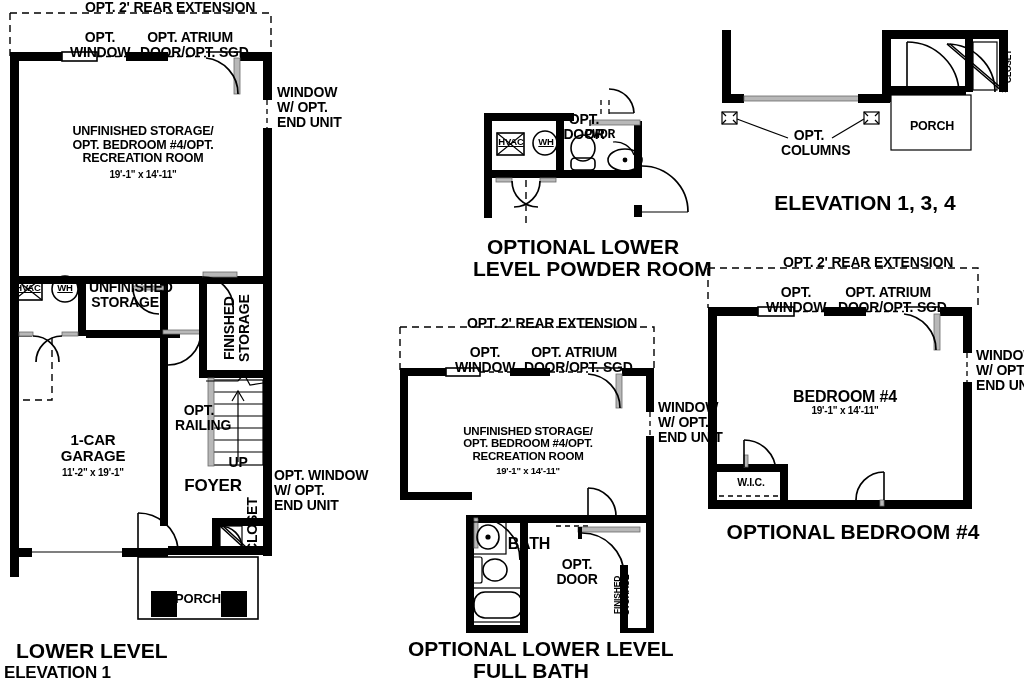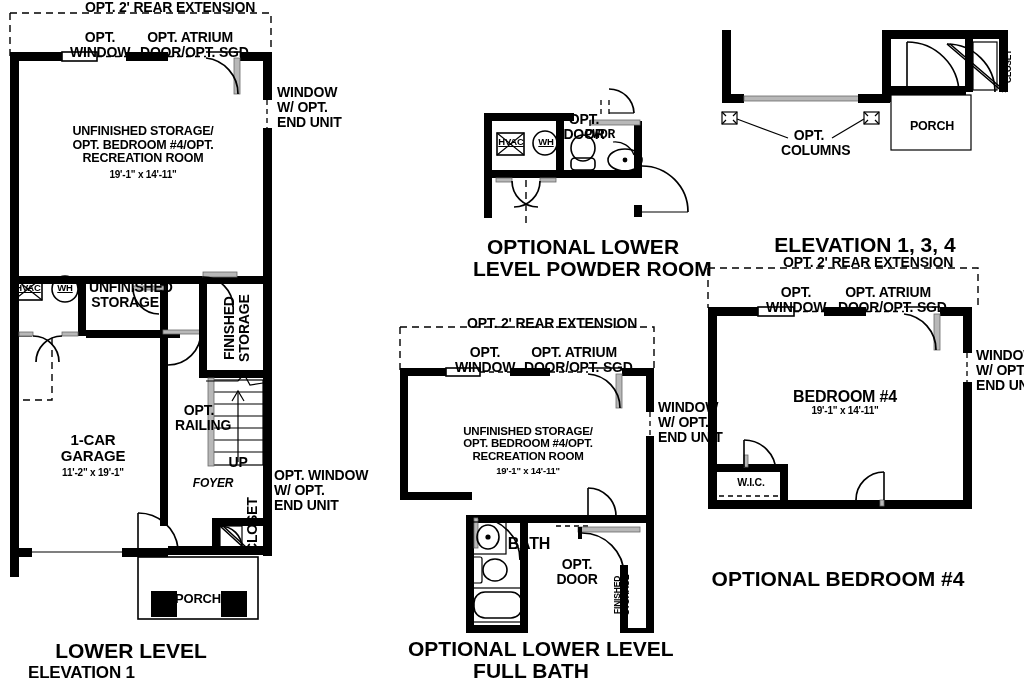--- a/index.html
+++ b/index.html
@@ -290,42 +290,42 @@
 <div class="lbl tiny" style="left:89px;top:280px;width:72px;">UNFINISHED
 STORAGE</div>
 <div class="lbl tiny vert" style="left:222px;top:282px;width:22px;height:92px;">FINISHED
 STORAGE</div>
 <div class="lbl tiny" style="left:175px;top:403px;width:48px;">OPT.
 RAILING</div>
 <div class="lbl tiny" style="left:225px;top:455px;width:26px;">UP</div>
 <div class="lbl room" style="left:28px;top:432px;width:130px;font-size:15px;">1-CAR
 GARAGE</div>
 <div class="lbl dim" style="left:28px;top:468px;width:130px;">11'-2" x 19'-1"</div>
-<div class="lbl room" style="left:178px;top:477px;width:70px;font-size:12px;font-style:italic;">FOYER</div>
+<div class="lbl room" style="left:178px;top:477px;width:70px;font-size:17px;">FOYER</div>
 <div class="lbl tiny" style="left:274px;top:468px;width:78px;text-align:left;">OPT. WINDOW
 W/ OPT.
 END UNIT</div>
 <div class="lbl tiny vert" style="left:245px;top:521px;width:20px;height:32px;">CLOSET</div>
 <div class="lbl room" style="left:162px;top:592px;width:72px;font-size:13px;">PORCH</div>
-<div class="lbl title" style="left:16px;top:640px;width:230px;text-align:center;">LOWER LEVEL</div>
-<div class="lbl subtitle" style="left:28px;top:664px;width:230px;text-align:left;">ELEVATION 1</div>
+<div class="lbl title" style="left:16px;top:640px;width:230px;text-align:left;">LOWER LEVEL</div>
+<div class="lbl subtitle" style="left:4px;top:664px;width:230px;text-align:left;">ELEVATION 1</div>
 
 <div class="lbl tiny" style="left:560px;top:112px;width:48px;">OPT.
 DOOR</div>
 <div class="lbl sm" style="left:495px;top:137px;width:32px;font-size:9.5px;">HVAC</div>
 <div class="lbl sm" style="left:532px;top:137px;width:28px;font-size:9.5px;">WH</div>
 <div class="lbl room" style="left:570px;top:128px;width:60px;font-size:13px;font-family:Liberation Mono, monospace;">PWDR</div>
 <div class="lbl title" style="left:477px;top:236px;width:212px;">OPTIONAL LOWER</div>
 <div class="lbl title" style="left:473px;top:258px;width:220px;">LEVEL POWDER ROOM</div>
 
 <div class="lbl tiny" style="left:781px;top:128px;width:56px;">OPT.
 COLUMNS</div>
 <div class="lbl room" style="left:898px;top:120px;width:68px;font-size:12.5px;">PORCH</div>
 <div class="lbl tiny2 vert" style="left:1004px;top:42px;width:18px;height:48px;">CLOSET</div>
-<div class="lbl title" style="left:715px;top:192px;width:300px;margin-top:42px;">ELEVATION 1, 3, 4</div>
+<div class="lbl title" style="left:715px;top:192px;width:300px;">ELEVATION 1, 3, 4</div>
 
 <div class="lbl tiny" style="left:467px;top:316px;width:120px;">OPT. 2' REAR EXTENSION</div>
 <div class="lbl tiny" style="left:455px;top:345px;width:60px;">OPT.
 WINDOW</div>
 <div class="lbl tiny" style="left:524px;top:345px;width:100px;">OPT. ATRIUM
 DOOR/OPT. SGD</div>
 <div class="lbl tiny" style="left:658px;top:400px;width:62px;text-align:left;">WINDOW
 W/ OPT.
 END UNIT</div>
 <div class="lbl room" style="left:418px;top:425px;width:220px;font-size:11.5px;">UNFINISHED STORAGE/
@@ -344,15 +344,15 @@
 <div class="lbl tiny" style="left:766px;top:285px;width:60px;">OPT.
 WINDOW</div>
 <div class="lbl tiny" style="left:838px;top:285px;width:100px;">OPT. ATRIUM
 DOOR/OPT. SGD</div>
 <div class="lbl tiny" style="left:976px;top:348px;width:62px;text-align:left;">WINDOW
 W/ OPT.
 END UNIT</div>
 <div class="lbl room" style="left:760px;top:388px;width:170px;font-size:16px;">BEDROOM #4</div>
 <div class="lbl dim" style="left:760px;top:406px;width:170px;font-size:10px;">19'-1" x 14'-11"</div>
 <div class="lbl tiny" style="left:722px;top:477px;width:58px;font-size:10.5px;">W.I.C.</div>
-<div class="lbl title" style="left:708px;top:521px;width:260px;margin-top:47px;">OPTIONAL BEDROOM #4</div>
+<div class="lbl title" style="left:723px;top:521px;width:260px;">OPTIONAL BEDROOM #4</div>
 
 </div>
 
 </body></html>

